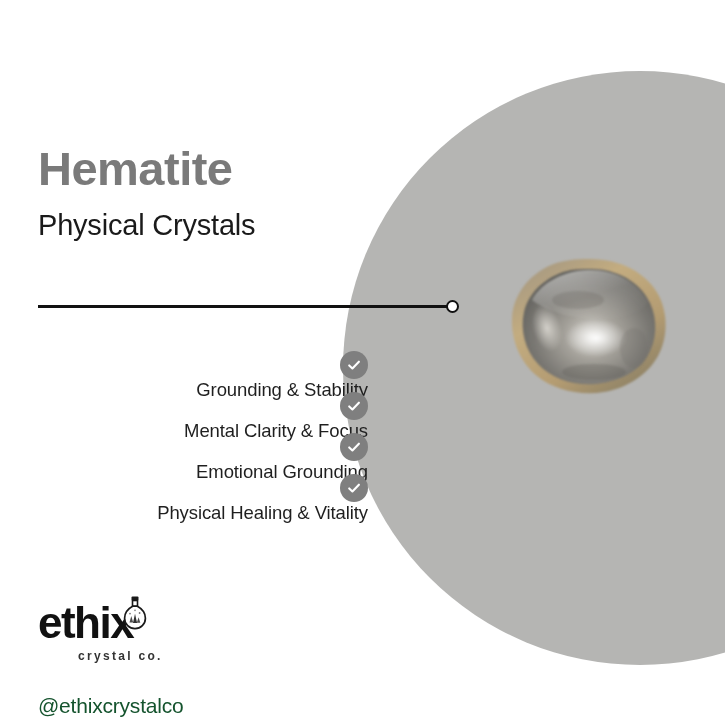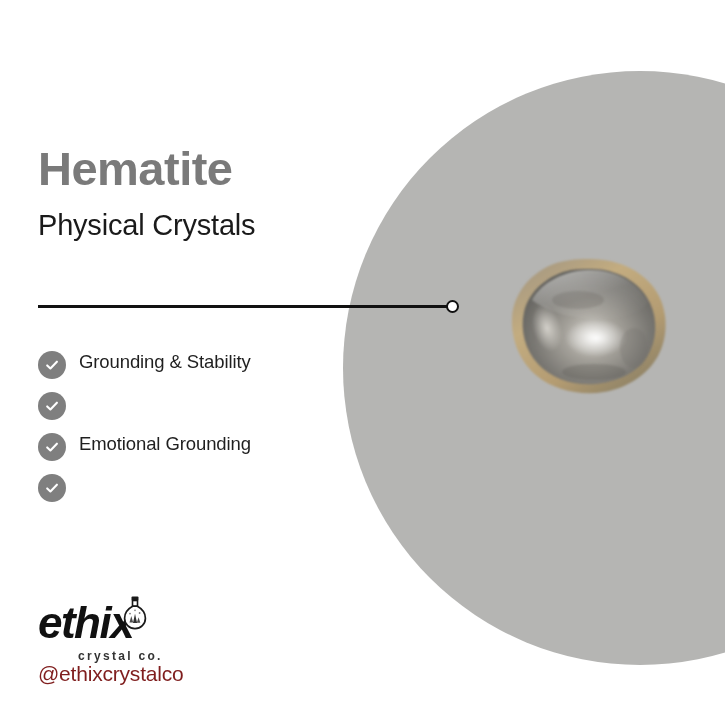--- a/index.html
+++ b/index.html
@@ -76,22 +76,23 @@
 
   
   .benefits {
     position: absolute;
     left: 38px;
     top: 351px;
     width: 330px;
   }
   .benefit-row {
     display: flex;
-    align-items: flex-start;
+    align-items: flex-end;
     height: 41px;
+    flex-direction: column;
   }
   .check-badge {
     width: 28px;
     height: 28px;
     border-radius: 50%;
     background: #7f7f7f;
     flex: 0 0 28px;
     display: flex;
     align-items: center;
     justify-content: center;
@@ -113,44 +114,43 @@
     top: 601px;
   }
   .logo-word {
     position: relative;
     font-size: 44px;
     font-weight: 700;
     letter-spacing: -1.5px;
     color: #111111;
     line-height: 1;
     height: 44px;
-    font-style: italic;
   }
   .logo-bottle {
     position: absolute;
     left: 84px;
     top: -8px;
     width: 26px;
     height: 34px;
   }
   .logo-tagline {
     margin-top: 4px;
     margin-left: 40px;
     font-size: 12px;
     font-weight: 600;
     letter-spacing: 2.3px;
     color: #333333;
   }
   .handle {
     position: absolute;
     left: 38px;
-    top: 662px;
+    top: 694px;
     font-size: 21px;
     font-weight: 400;
-    color: #7f1d1d;
+    color: #14532d;
     letter-spacing: -0.2px;
     white-space: nowrap;
   }
 
   
   .stone {
     position: absolute;
     left: 508px;
     top: 256px;
     width: 162px;
@@ -249,37 +249,39 @@
       <span class="benefit-label">Grounding &amp; Stability</span>
     </div>
 
 
     <div class="benefit-row">
       <span class="check-badge">
         <svg width="16" height="16" viewBox="0 0 16 16" aria-hidden="true">
           <path d="M3.2 8.4 L6.4 11.4 L12.9 4.7" fill="none" stroke="#ffffff" stroke-width="2.1" stroke-linecap="round" stroke-linejoin="round"></path>
         </svg>
       </span>
+      <span class="benefit-label">Mental Clarity &amp; Focus</span>
     </div>
 
     <div class="benefit-row">
       <span class="check-badge">
         <svg width="16" height="16" viewBox="0 0 16 16" aria-hidden="true">
           <path d="M3.2 8.4 L6.4 11.4 L12.9 4.7" fill="none" stroke="#ffffff" stroke-width="2.1" stroke-linecap="round" stroke-linejoin="round"></path>
         </svg>
       </span>
       <span class="benefit-label">Emotional Grounding</span>
     </div>
 
     <div class="benefit-row">
       <span class="check-badge">
         <svg width="16" height="16" viewBox="0 0 16 16" aria-hidden="true">
           <path d="M3.2 8.4 L6.4 11.4 L12.9 4.7" fill="none" stroke="#ffffff" stroke-width="2.1" stroke-linecap="round" stroke-linejoin="round"></path>
         </svg>
       </span>
+      <span class="benefit-label">Physical Healing &amp; Vitality</span>
     </div>
 
   </div>
 
   <div class="logo">
     <div class="logo-word">
       <span>ethix</span>
       <span class="logo-bottle">
         <svg width="26" height="34" viewBox="0 0 26 34" aria-hidden="true">
 

